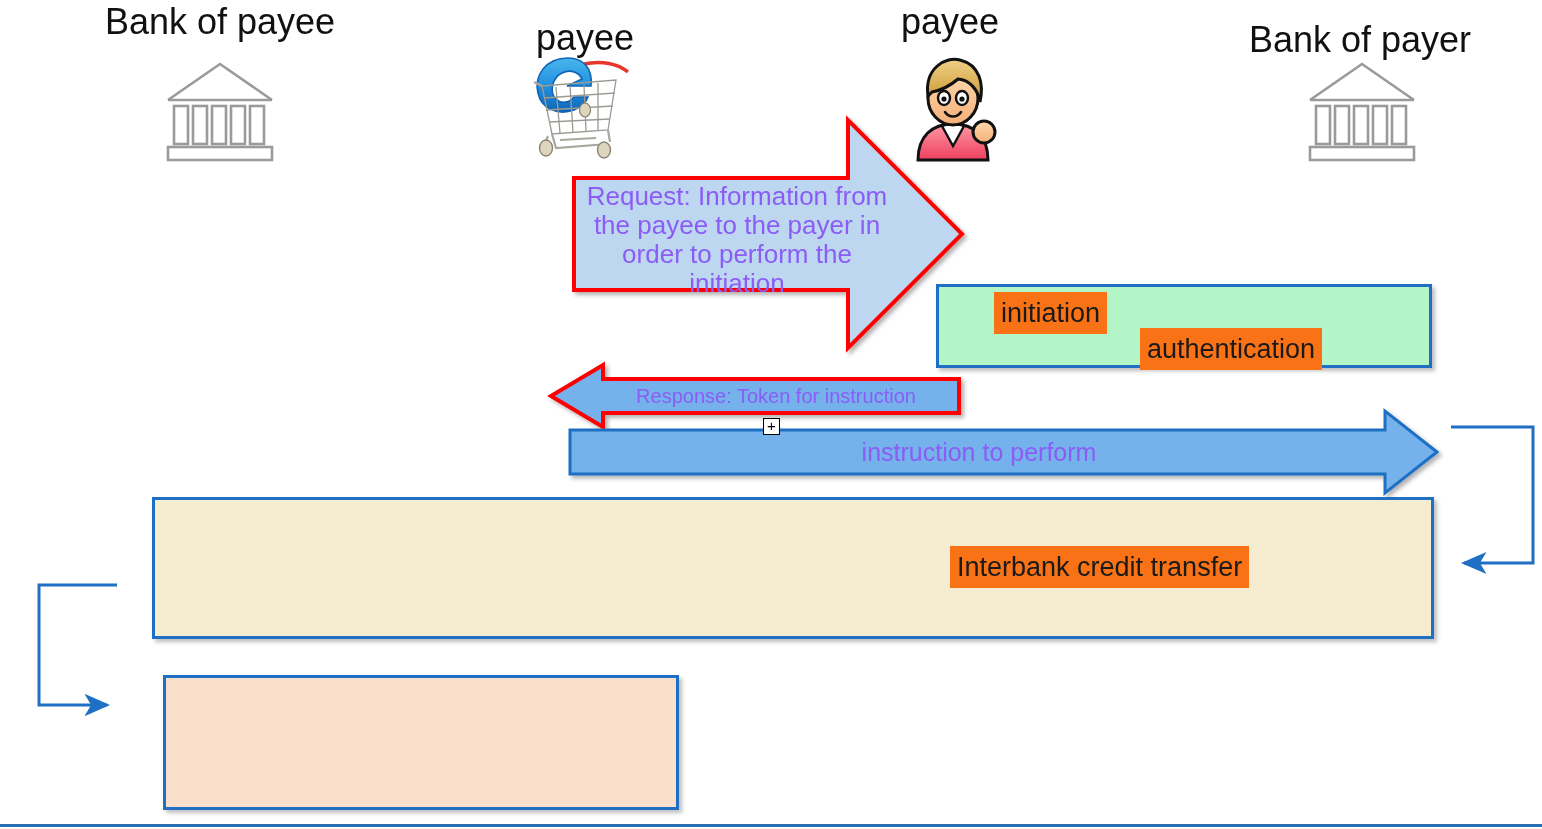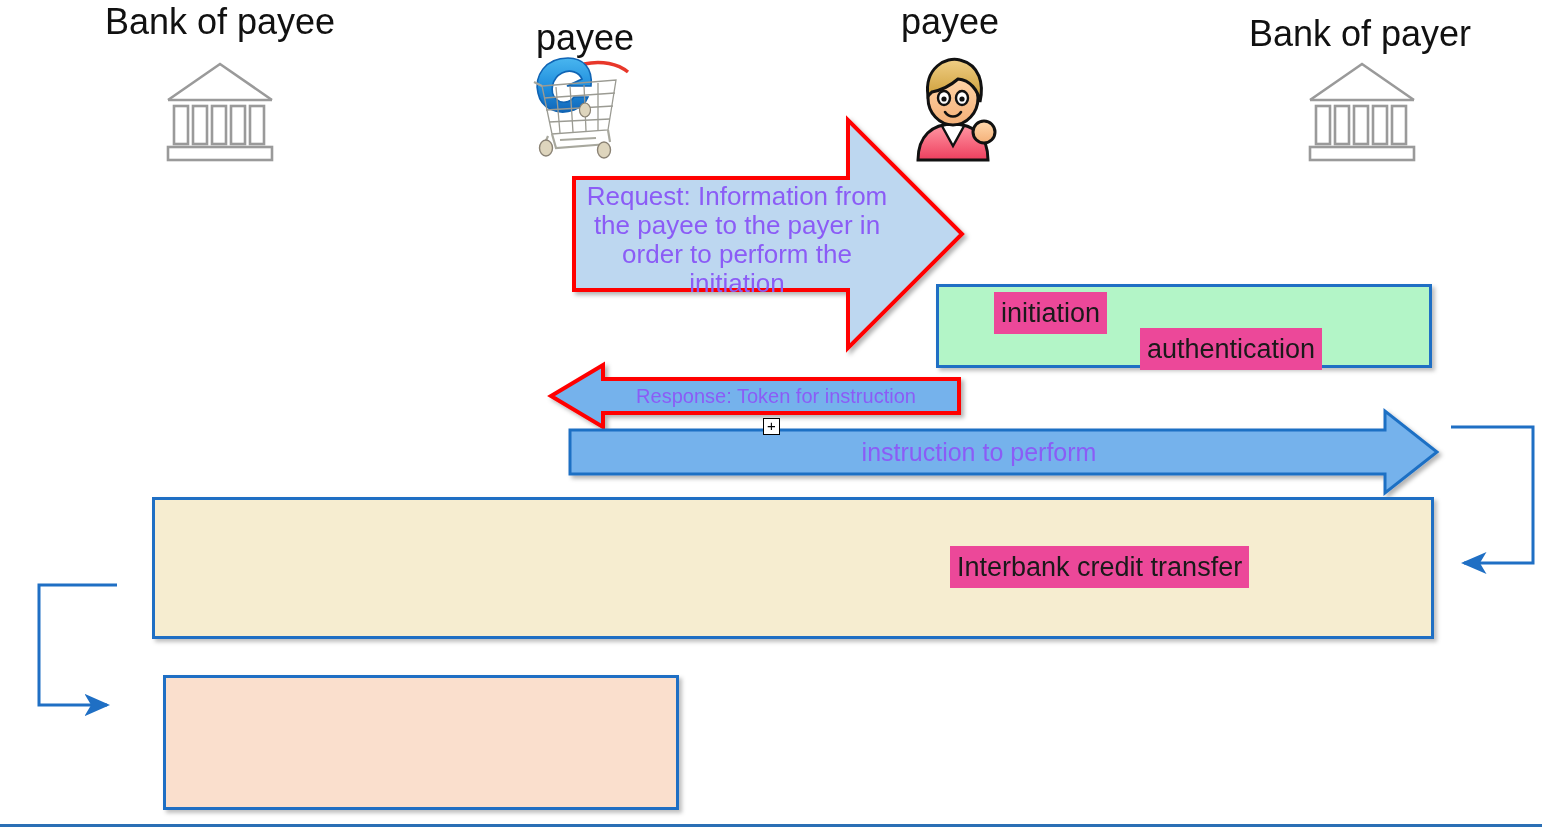--- a/index.html
+++ b/index.html
@@ -36,21 +36,21 @@
     border:3px solid #1f6fc4;
     box-shadow:3px 3px 4px rgba(0,0,0,0.25);
   }
   .panel-green{background:#b3f5c7;}
   .panel-beige{background:#f6edd0;}
   .panel-pink{background:#fadfcd;}
 
   
   .chip{
     position:absolute;
-    background:#ec4899;
+    background:#f97316;
     font-size:27px;
     line-height:34px;
     padding:4px 7px;
     white-space:nowrap;
     color:#1a1a1a;
     z-index:6;
   }
 
   
   .svg-layer{position:absolute;left:0;top:0;width:1542px;height:829px;overflow:visible;}
@@ -86,21 +86,21 @@
 <body>
 
 <div class="stage">
 
   <div class="col-title" style="left:60px;top:2px;width:320px;">Bank of payee</div>
 
   <div class="col-title" style="left:440px;top:18px;width:290px;">payee</div>
 
   <div class="col-title" style="left:820px;top:2px;width:260px;">payee</div>
 
-  <div class="col-title" style="left:1200px;top:14px;width:320px;">Bank of payer</div>
+  <div class="col-title" style="left:1200px;top:20px;width:320px;">Bank of payer</div>
 
   <svg class="bank-icon" style="left:160px;top:52px;" viewBox="0 0 120 110">
     <g fill="none" stroke="#9a9a9a" stroke-width="2.6">
       <polyline points="8,48 60,12 112,48"></polyline>
       <line x1="8" y1="48" x2="112" y2="48"></line>
     </g>
     <g fill="#ffffff" stroke="#9a9a9a" stroke-width="2.6">
       <rect x="14" y="54" width="14" height="38"></rect>
       <rect x="33" y="54" width="14" height="38"></rect>
       <rect x="52" y="54" width="14" height="38"></rect>

